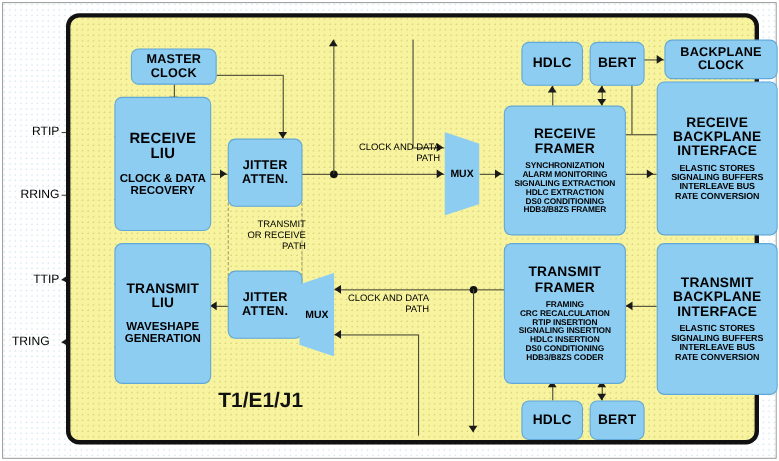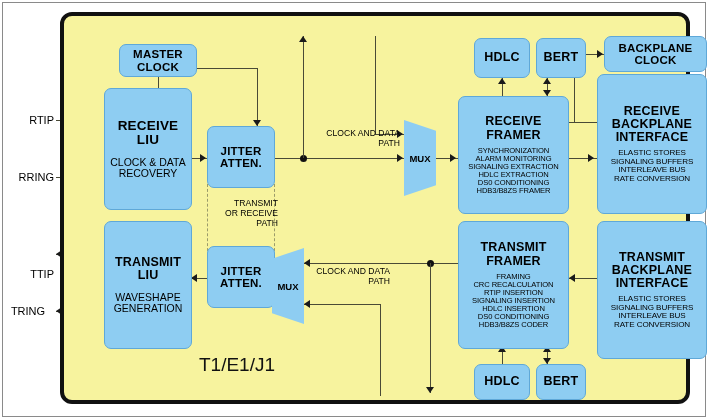--- a/index.html
+++ b/index.html
@@ -37,21 +37,21 @@
 
   
   .blk{
     position:absolute;box-sizing:border-box;
     background:#8ecdf2;border:1px solid #5fa8d8;border-radius:7px;
     display:flex;flex-direction:column;align-items:center;justify-content:center;
     text-align:center;color:#000000;line-height:1.05;
     padding:1px 2px;
   }
   .blk .ttl{font-weight:bold;letter-spacing:0.2px;}
-  .blk .sub{font-weight:normal;}
+  .blk .sub{font-weight:bold;}
   .t14{font-size:13.5px;}
   .t13{font-size:12.5px;}
   .t12{font-size:11.5px;}
   .t11{font-size:10.5px;}
   .t8 {font-size:7.6px;letter-spacing:-0.1px;}
   .t85{font-size:8.1px;letter-spacing:-0.1px;}
   .gap5{height:9px;}
   .gap3{height:5px;}
 
   
@@ -81,36 +81,36 @@
   .dot{position:absolute;width:7px;height:7px;border-radius:50%;background:#111;}
 
   
   .ar{position:absolute;width:0;height:0;}
   .ar-r{border-top:4px solid transparent;border-bottom:4px solid transparent;border-left:6px solid #1a1a1a;}
   .ar-l{border-top:4px solid transparent;border-bottom:4px solid transparent;border-right:6px solid #1a1a1a;}
   .ar-d{border-left:4px solid transparent;border-right:4px solid transparent;border-top:6px solid #1a1a1a;}
   .ar-u{border-left:4px solid transparent;border-right:4px solid transparent;border-bottom:6px solid #1a1a1a;}
 
   .title{
-    position:absolute;color:#111;font-weight:normal;text-align:center;line-height:1.2;
+    position:absolute;color:#111;font-weight:bold;text-align:center;line-height:1.2;
   }
   .title .l1{font-size:19px;}
   .title .l2{font-size:20px;}
 </style>
 </head>
 <body>
 
 <div id="root">
 
   <div class="outer-frame"></div>
   <div class="speckle"></div>
 
   <div class="lbl lbl-io" style="left:6px;top:114px;width:48px;text-align:right;">RTIP</div>
   <div class="lbl lbl-io" style="left:2px;top:171px;width:52px;text-align:right;">RRING</div>
-  <div class="lbl lbl-io" style="left:6px;top:248px;width:48px;text-align:right;margin-top:20px;">TTIP</div>
+  <div class="lbl lbl-io" style="left:6px;top:248px;width:48px;text-align:right;">TTIP</div>
   <div class="lbl lbl-io" style="left:2px;top:305px;width:52px;text-align:center;">TRING</div>
 
   <div class="w wh" style="left:56px;top:120px;width:50px;"></div>
   <div class="ar ar-r" style="left:99px;top:116px;"></div>
 
   <div class="w wh" style="left:56px;top:177px;width:50px;"></div>
   <div class="ar ar-r" style="left:99px;top:173px;"></div>
 
   <div class="w wh" style="left:56px;top:254px;width:50px;"></div>
   <div class="ar ar-l" style="left:56px;top:250px;"></div>

